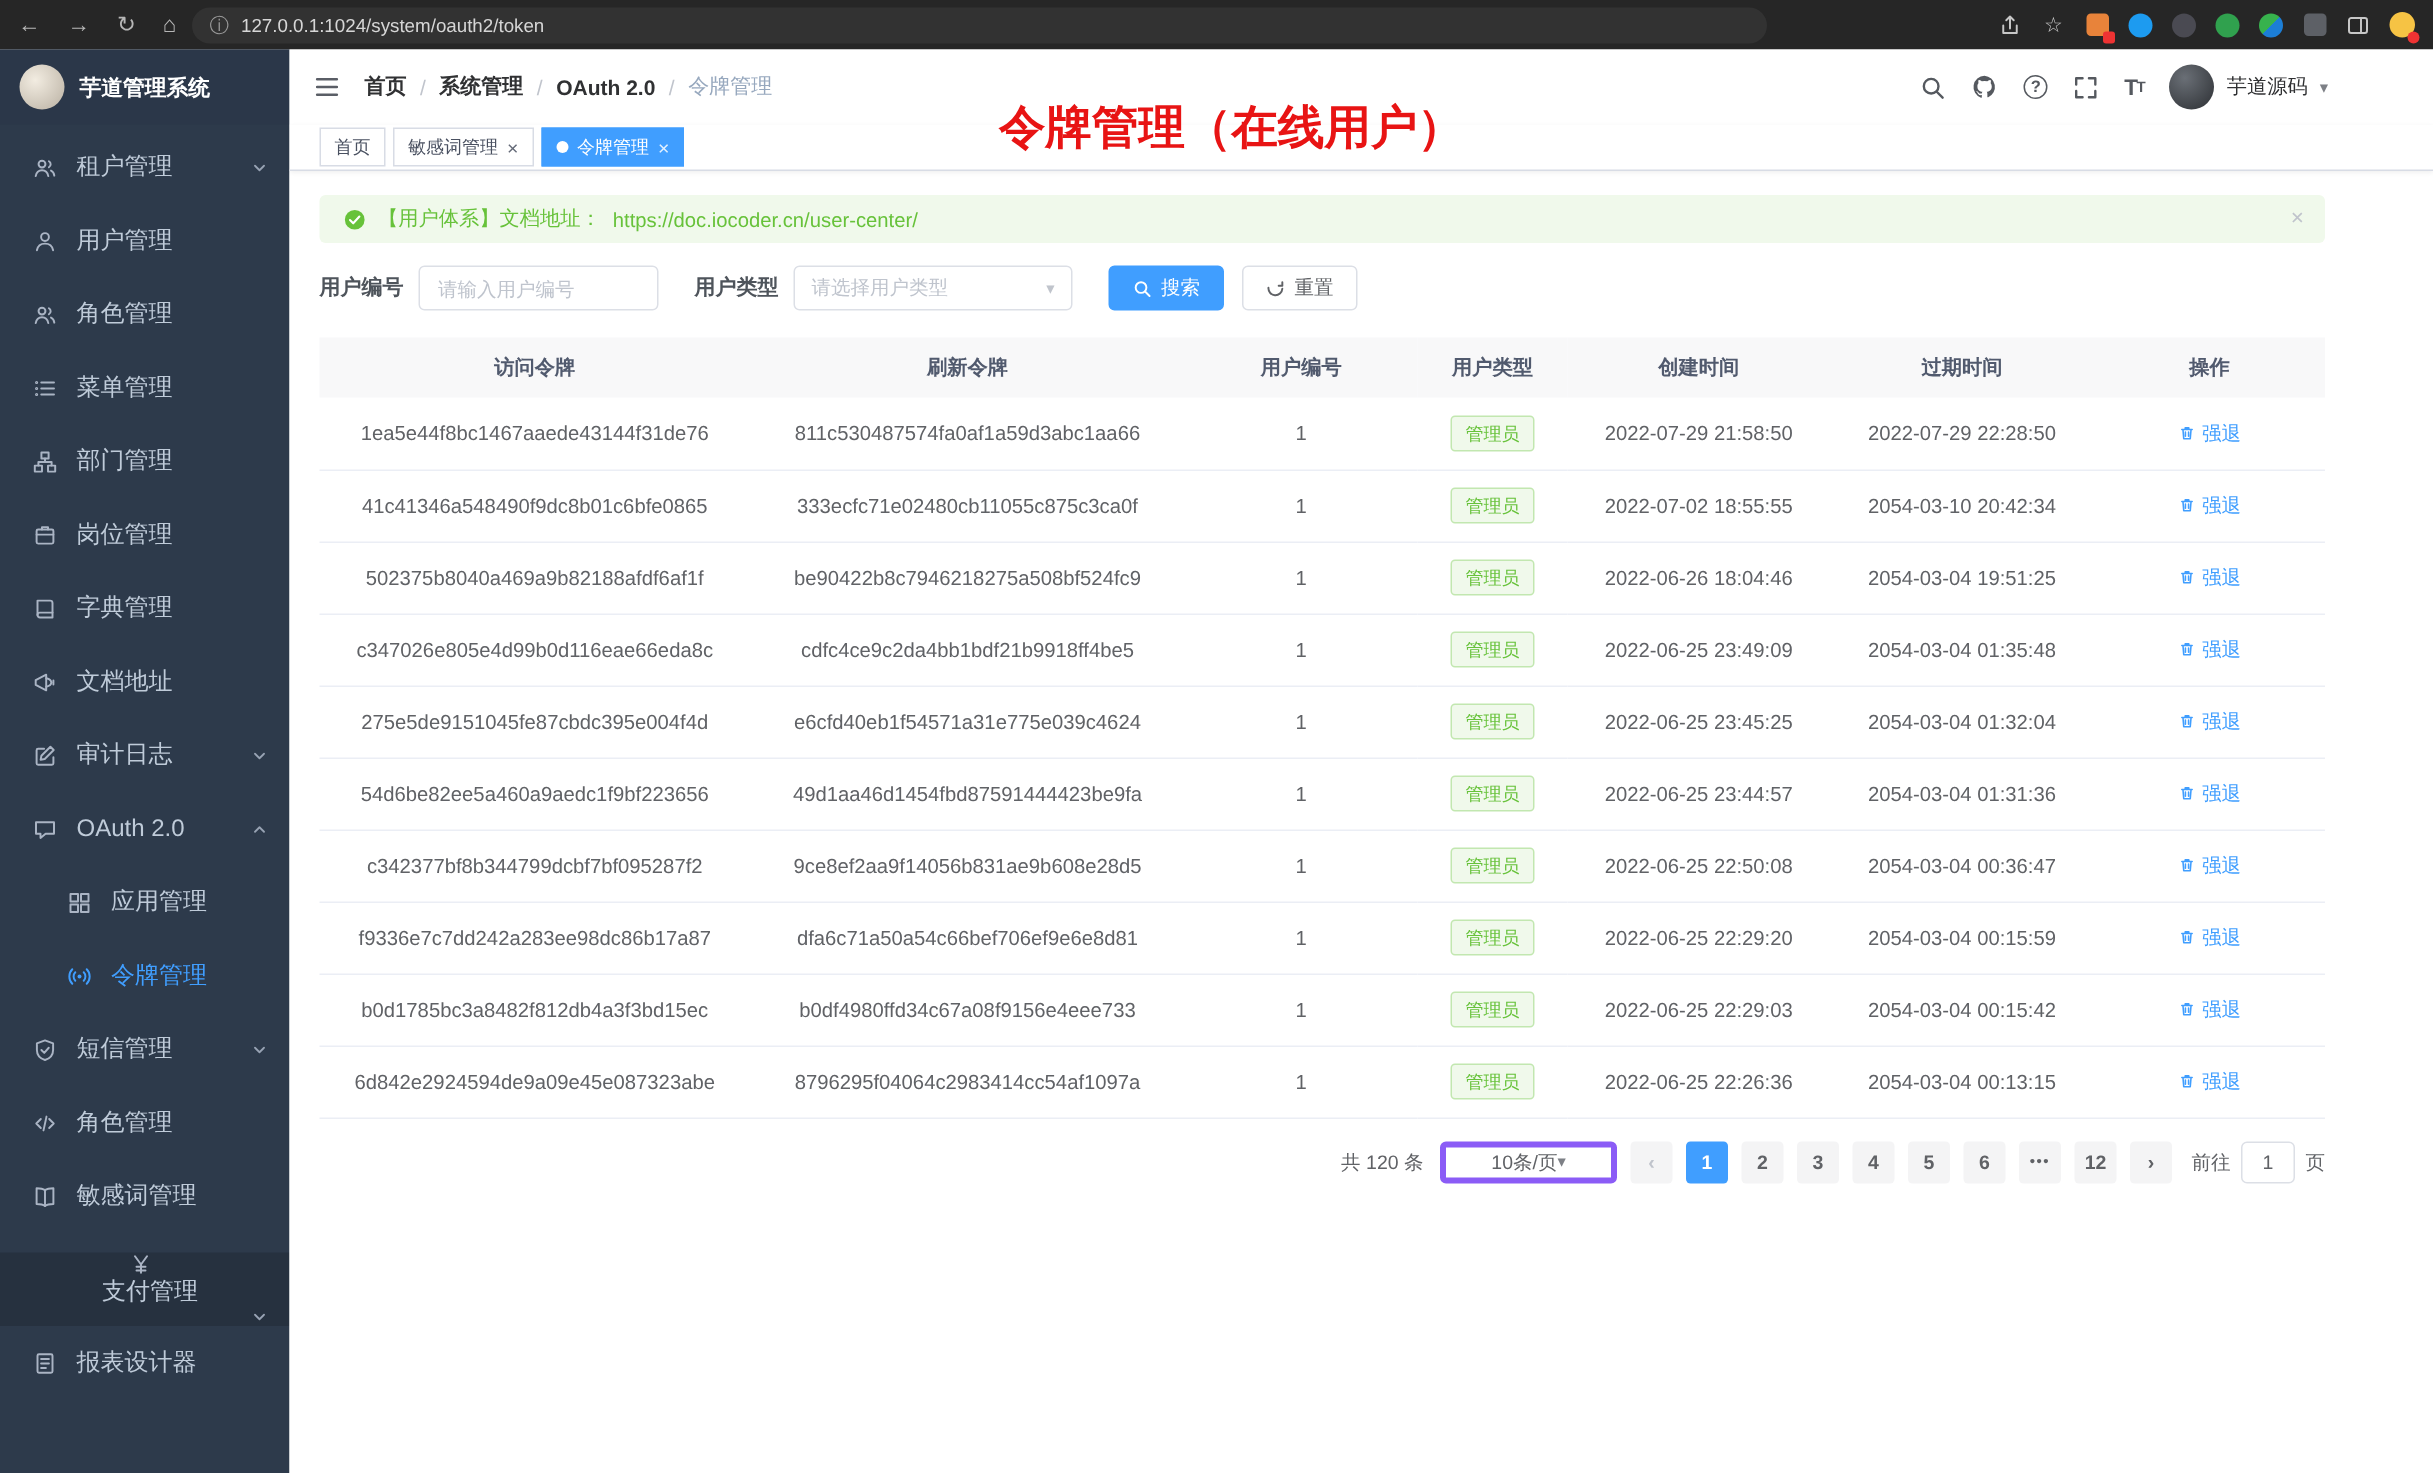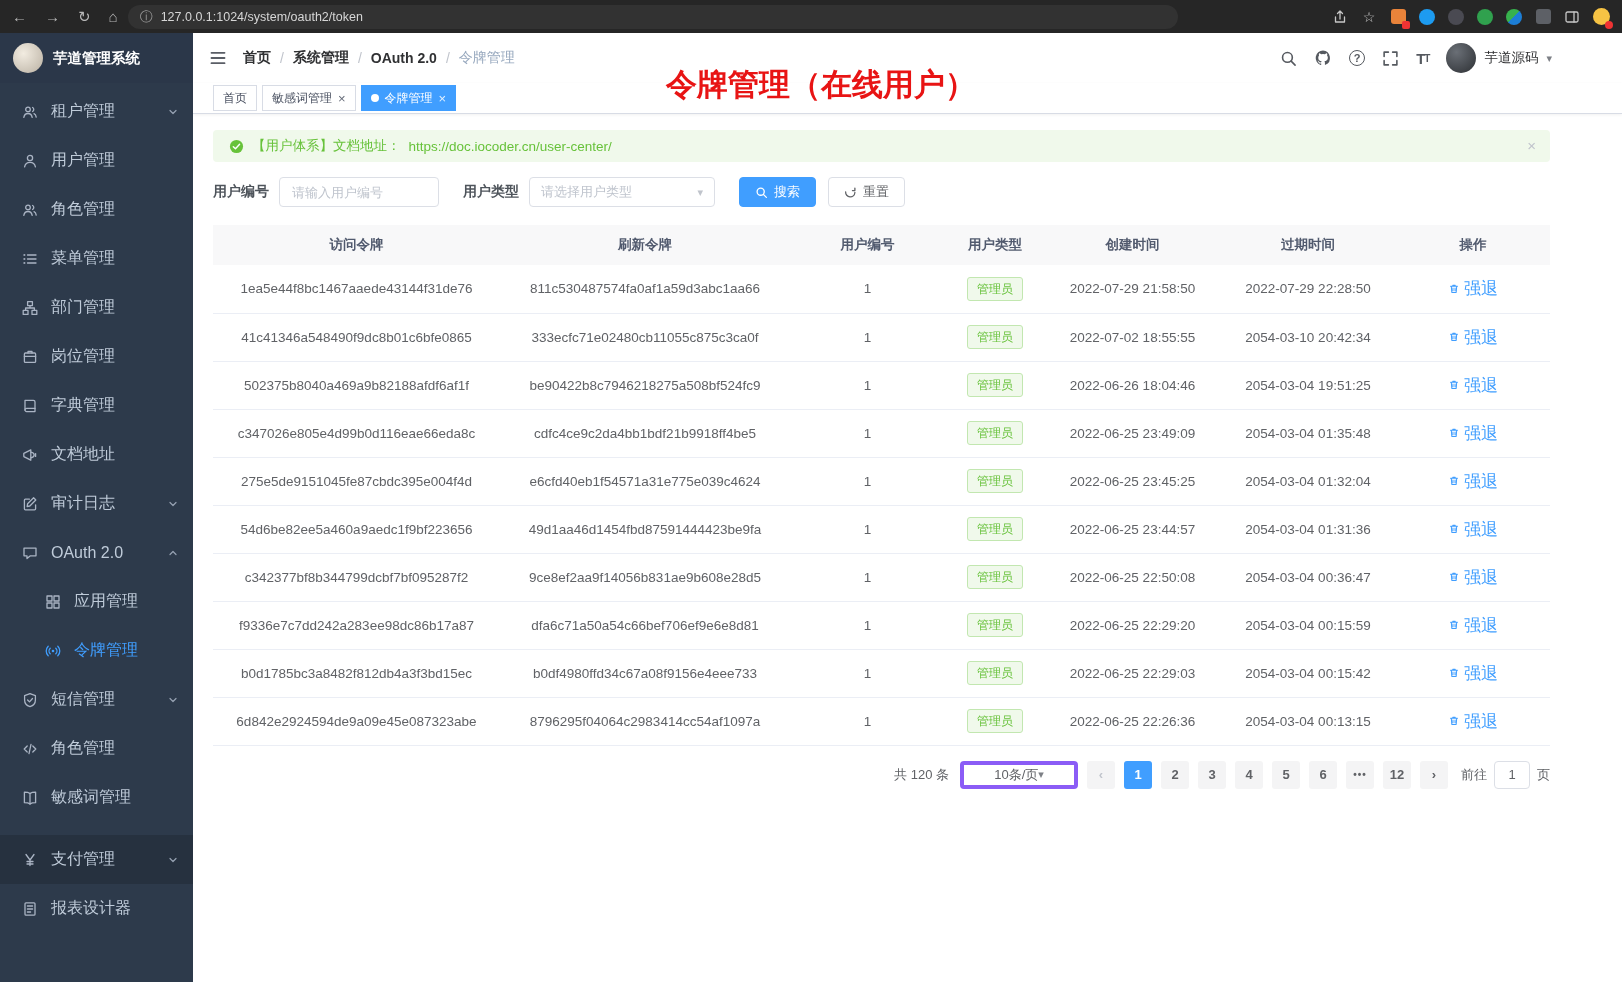--- a/index.html
+++ b/index.html
@@ -33,21 +33,21 @@
   .logo-avatar { width:30px; height:30px; border-radius:50%; background:radial-gradient(circle at 35% 35%, #f2ece1, #b9b0a2); flex-shrink:0; }
   .logo-title { color:#fff; font-weight:700; font-size:14.5px; white-space:nowrap; }
   .menu { padding-top:4px; }
   .menu-item { height:49px; display:flex; align-items:center; padding:0 14px 0 21px; font-size:16px; color:#bfcbd9; cursor:pointer; white-space:nowrap; }
   .mi-icon { width:18px; display:flex; align-items:center; justify-content:center; margin-right:12px; color:#aab4c4; flex-shrink:0; }
   .ico { width:16px; height:16px; fill:none; stroke:currentColor; stroke-width:1.3; stroke-linecap:round; stroke-linejoin:round; }
   .mi-chevron { margin-left:auto; color:#97a2b3; display:flex; }
   .mi-chevron .ico { width:12px; height:12px; stroke-width:1.6; }
   .menu-item.sub { padding-left:44px; }
   .menu-item.active, .menu-item.active .mi-icon { color:#409eff; }
-  .menu-item.pay { margin-top:13px; background:rgba(0,0,0,.15); }
+  .menu-item.pay { margin-top:13px; background:rgba(0,0,0,.15);flex-direction:column; }
 
   .main { flex:1; min-width:0; display:flex; flex-direction:column; background:#fff; }
 
   
   .navbar { height:50px; display:flex; align-items:center; padding:0 70px 0 16px; }
   .hamburger { color:#5a5e66; margin-right:16px; cursor:pointer; display:flex; }
   .hamburger .ico { width:18px; height:18px; stroke-width:1.6; }
   .breadcrumb { display:flex; align-items:center; gap:9px; font-size:14px; }
   .crumb { color:#303133; font-weight:600; cursor:pointer; }
   .crumb.last { color:#97a8be; font-weight:400; cursor:default; }
@@ -86,21 +86,21 @@
   .fselect { width:186px; height:30px; border:1px solid #dcdfe6; border-radius:4px; display:flex; align-items:center; justify-content:space-between; padding:0 11px; color:#bfc4cd; font-size:13px; cursor:pointer; background:#fff; }
   .fselect .caret { color:#c0c4cc; }
   .btn { height:30px; border-radius:4px; font-size:13px; display:inline-flex; align-items:center; gap:6px; padding:0 15px; cursor:pointer; border:1px solid #dcdfe6; background:#fff; color:#606266; font-family:inherit; }
   .btn .ico { width:13px; height:13px; stroke-width:1.6; }
   .btn-primary { background:#409eff; border-color:#409eff; color:#fff; margin-right:12px; }
 
   table.data-table { width:100%; border-collapse:collapse; table-layout:fixed; font-size:13.5px; color:#606266; }
   .data-table thead th { height:40px; background:#f8f8f9; color:#515a6e; font-weight:700; text-align:center; font-size:13.5px; }
   .data-table tbody td { height:48px; text-align:center; border-bottom:1px solid #ebeef5; overflow:hidden; white-space:nowrap; text-overflow:ellipsis; }
   .tag-green { display:inline-block; padding:2px 9px; background:#f0f9eb; border:1px solid #c2e7b0; color:#67c23a; border-radius:3px; font-size:12px; line-height:1.5; }
-  .action-link { color:#409eff; display:inline-flex; align-items:center; gap:4px; cursor:pointer; text-decoration:none; font-size:17px; }
+  .action-link { color:#409eff; display:inline-flex; align-items:center; gap:4px; cursor:pointer; text-decoration:none; font-size:13px; }
   .action-link .ico { width:12px; height:12px; stroke-width:1.4; }
 
   .pagination { display:flex; align-items:center; justify-content:flex-end; gap:9px; margin-top:15px; font-size:13px; color:#606266; }
   .pg-total { margin-right:2px; color:#606266; }
   .pg-size { width:118px; height:28px; border:4px solid #8b5cf6; border-radius:4px; display:flex; align-items:center; justify-content:center; padding:0 9px; cursor:pointer; color:#606266; background:#fff; }
   .pg-btn { min-width:28px; height:28px; padding:0 4px; background:#f4f4f5; border-radius:3px; display:flex; align-items:center; justify-content:center; font-weight:600; color:#606266; cursor:pointer; font-size:13px; }
   .pg-btn.active { background:#409eff; color:#fff; }
   .pg-btn.prev { color:#c0c4cc; }
   .pg-ellipsis { letter-spacing:1px; font-size:10px; }
   .pg-goto { display:flex; align-items:center; gap:7px; margin-left:4px; }

